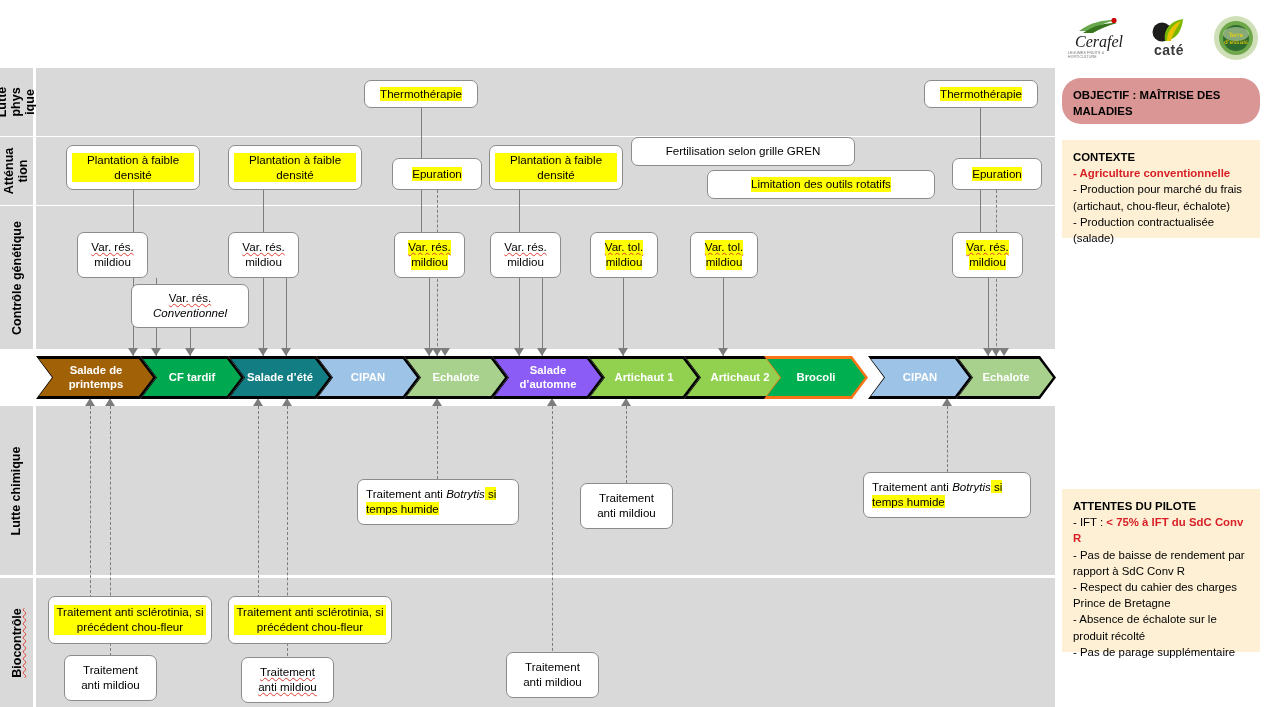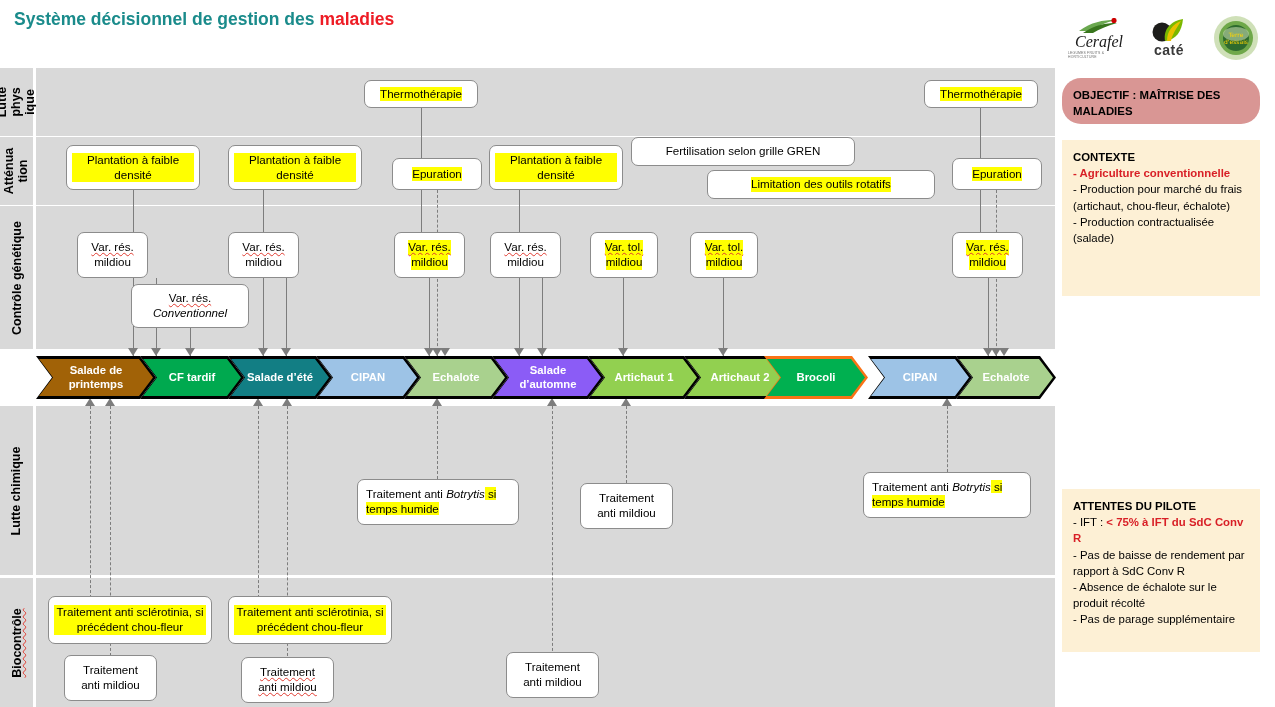--- a/index.html
+++ b/index.html
@@ -94,24 +94,20 @@
   .panel.attentes{background:#fdf0d5;}
   .panel b{font-weight:bold;}
   .panel .red{color:#d81f26;font-weight:bold;}
 </style>
 </head>
 <body>
 
 <div id="root">
 
   <div class="title-block">
-    <div class="title-line">
-      <span class="t-teal">Système décisionnel de gestion des</span>
-      <span class="t-red">maladies</span>
-    </div>
   </div>
 
   <div class="logos">
     <div class="logo logo-cerafel">
       <svg width="44" height="16" viewBox="0 0 44 16">
         <path d="M2 13 C14 4 26 2 38 2 C28 5 20 8 14 13 Z" fill="#6aa84f"></path>
         <path d="M6 15 C18 7 28 5 40 5 C30 8 22 11 16 15 Z" fill="#38761d"></path>
         <circle cx="37" cy="2.5" r="2.6" fill="#cc0000"></circle>
       </svg>
       <div class="cer-name">Cerafel</div>
@@ -369,28 +365,29 @@
   </div>
   <div class="nbox" style="left:506px;top:652px;width:93px;height:46px;flex-direction:column;">
     <span>Traitement</span>
     <span>anti mildiou</span>
   </div>
 
   <div class="panel objectif" style="left:1062px;top:78px;width:198px;height:46px;border-radius:19px;">
     <span>OBJECTIF : MAÎTRISE DES MALADIES</span>
   </div>
 
-  <div class="panel context" style="left:1062px;top:140px;width:198px;height:156px;">
+  <div class="panel context" style="left:1062px;top:140px;width:198px;height:98px;">
     <div><b>CONTEXTE</b></div>
     <div class="red">- Agriculture conventionnelle</div>
     <div>- Production pour marché du frais (artichaut, chou-fleur, échalote)</div>
     <div>- Production contractualisée (salade)</div>
   </div>
 
   <div class="panel attentes" style="left:1062px;top:489px;width:198px;height:163px;">
     <div><b>ATTENTES DU PILOTE</b></div>
     <div><span>- IFT : </span><span class="red">&lt; 75% à IFT du SdC Conv R</span></div>
     <div>- Pas de baisse de rendement par rapport à SdC Conv R</div>
+    <div>- Respect du cahier des charges Prince de Bretagne</div>
     <div>- Absence de échalote sur le produit récolté</div>
     <div>- Pas de parage supplémentaire</div>
   </div>
 
 </div>
 
 </body></html>

